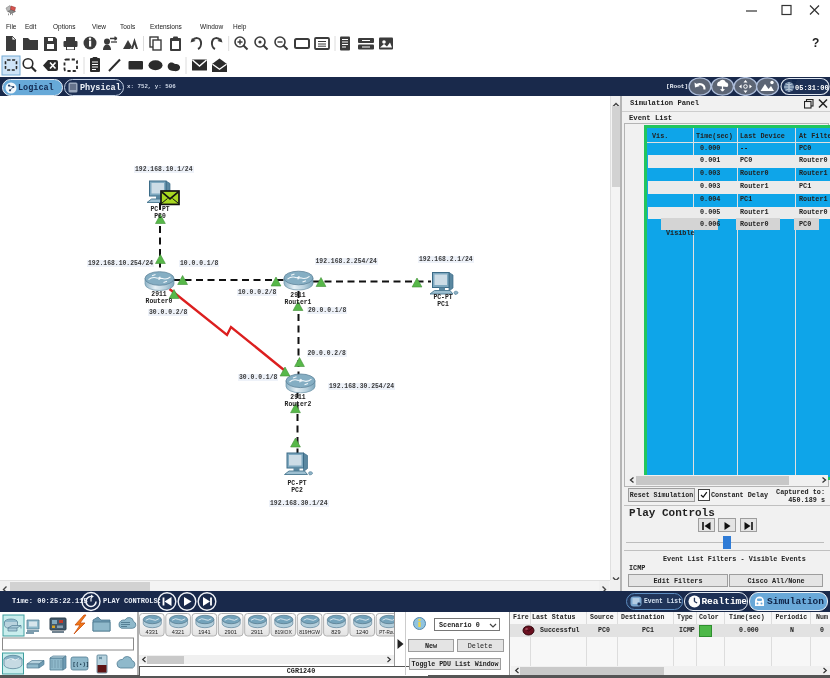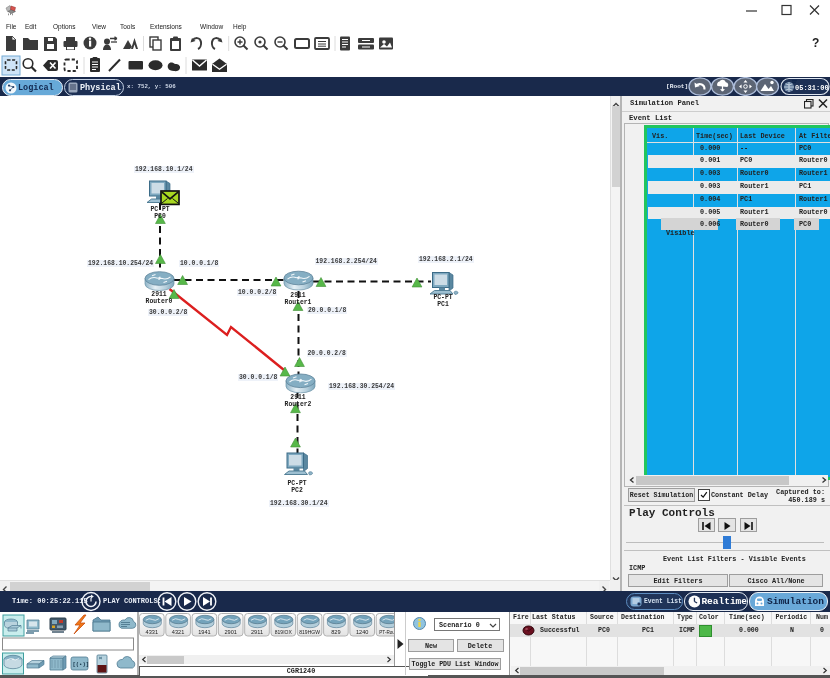--- a/index.html
+++ b/index.html
@@ -567,21 +567,21 @@
         <rect x="6.3" y="6" width="2.4" height="5" fill="#e8d44d"></rect>
         <circle cx="7.5" cy="4" r="1.3" fill="#e8d44d"></circle>
       </svg>
     <div class="abs" style="left:434px;top:6px;width:66px;height:13px;background:#fff;border:1px solid #777;box-sizing:border-box;">
       <span class="mono" style="position:absolute;left:4px;top:2px;font-size:6.8px;font-weight:bold;color:#222;">Scenario 0</span>
       <svg style="position:absolute;right:2px;top:3px" width="8" height="7">
           <path d="M1,2 l3,3 l3,-3" stroke="#444" stroke-width="1.2" fill="none"></path>
         </svg>
     </div>
     <div class="btn" style="left:408px;top:27px;width:46px;height:13px;font-size:6.8px;font-weight:bold;line-height:12px;">New</div>
-    <div class="btn" style="left:456.5px;top:27px;width:47px;height:13px;font-size:6.8px;font-weight:bold;line-height:12px;">Delete</div>
+    <div class="btn" style="left:456.5px;top:27px;width:47px;height:13px;font-size:6.8px;font-weight:normal;line-height:12px;">Delete</div>
     <div class="btn" style="left:409px;top:46px;width:92px;height:12px;font-size:6.6px;font-weight:bold;line-height:11px;">Toggle PDU List Window</div>
     <div class="abs" id="pdu" style="left:509px;top:0;width:321px;height:63px;background:#f7f7f7;border-left:1px solid #999;">
       <div class="abs" style="left:19.5px;top:0;width:1px;height:54px;background:#ddd;"></div>
       <div class="abs" style="left:76.3px;top:0;width:1px;height:54px;background:#ddd;"></div>
       <div class="abs" style="left:107.2px;top:0;width:1px;height:54px;background:#ddd;"></div>
       <div class="abs" style="left:163.2px;top:0;width:1px;height:54px;background:#ddd;"></div>
       <div class="abs" style="left:185.6px;top:0;width:1px;height:54px;background:#ddd;"></div>
       <div class="abs" style="left:214.2px;top:0;width:1px;height:54px;background:#ddd;"></div>
       <div class="abs" style="left:260.5px;top:0;width:1px;height:54px;background:#ddd;"></div>
       <div class="abs" style="left:300.3px;top:0;width:1px;height:54px;background:#ddd;"></div>

